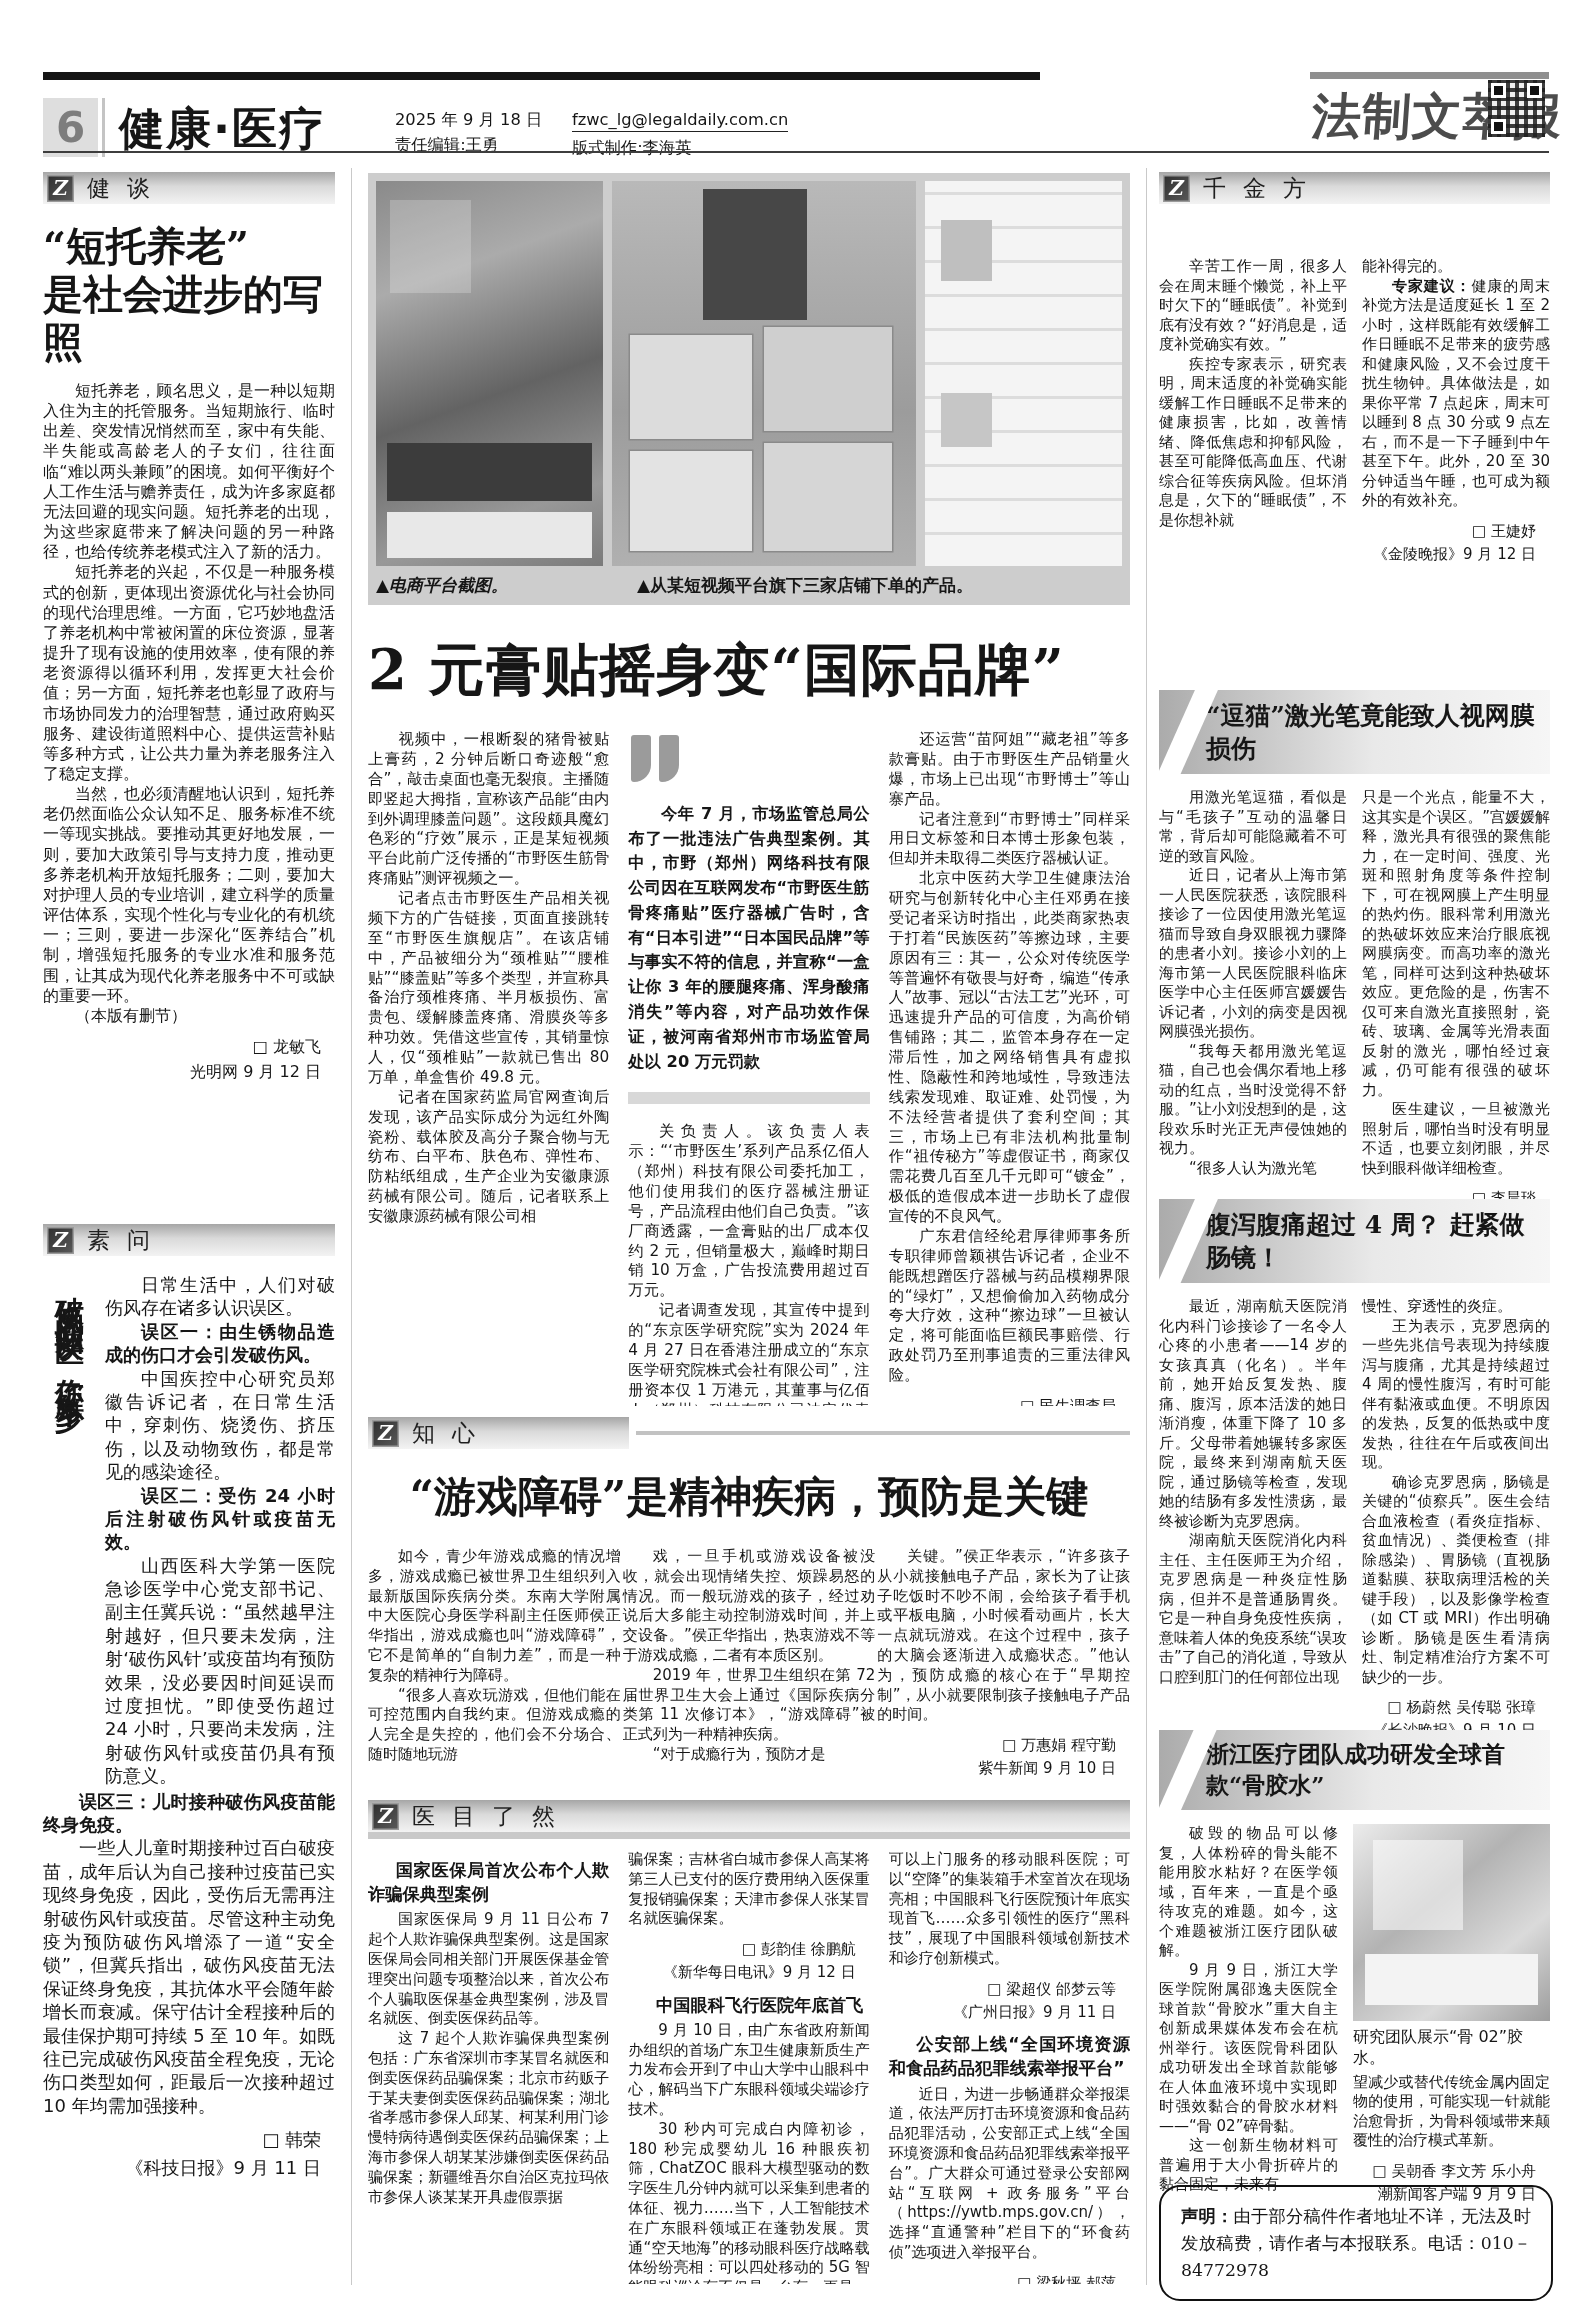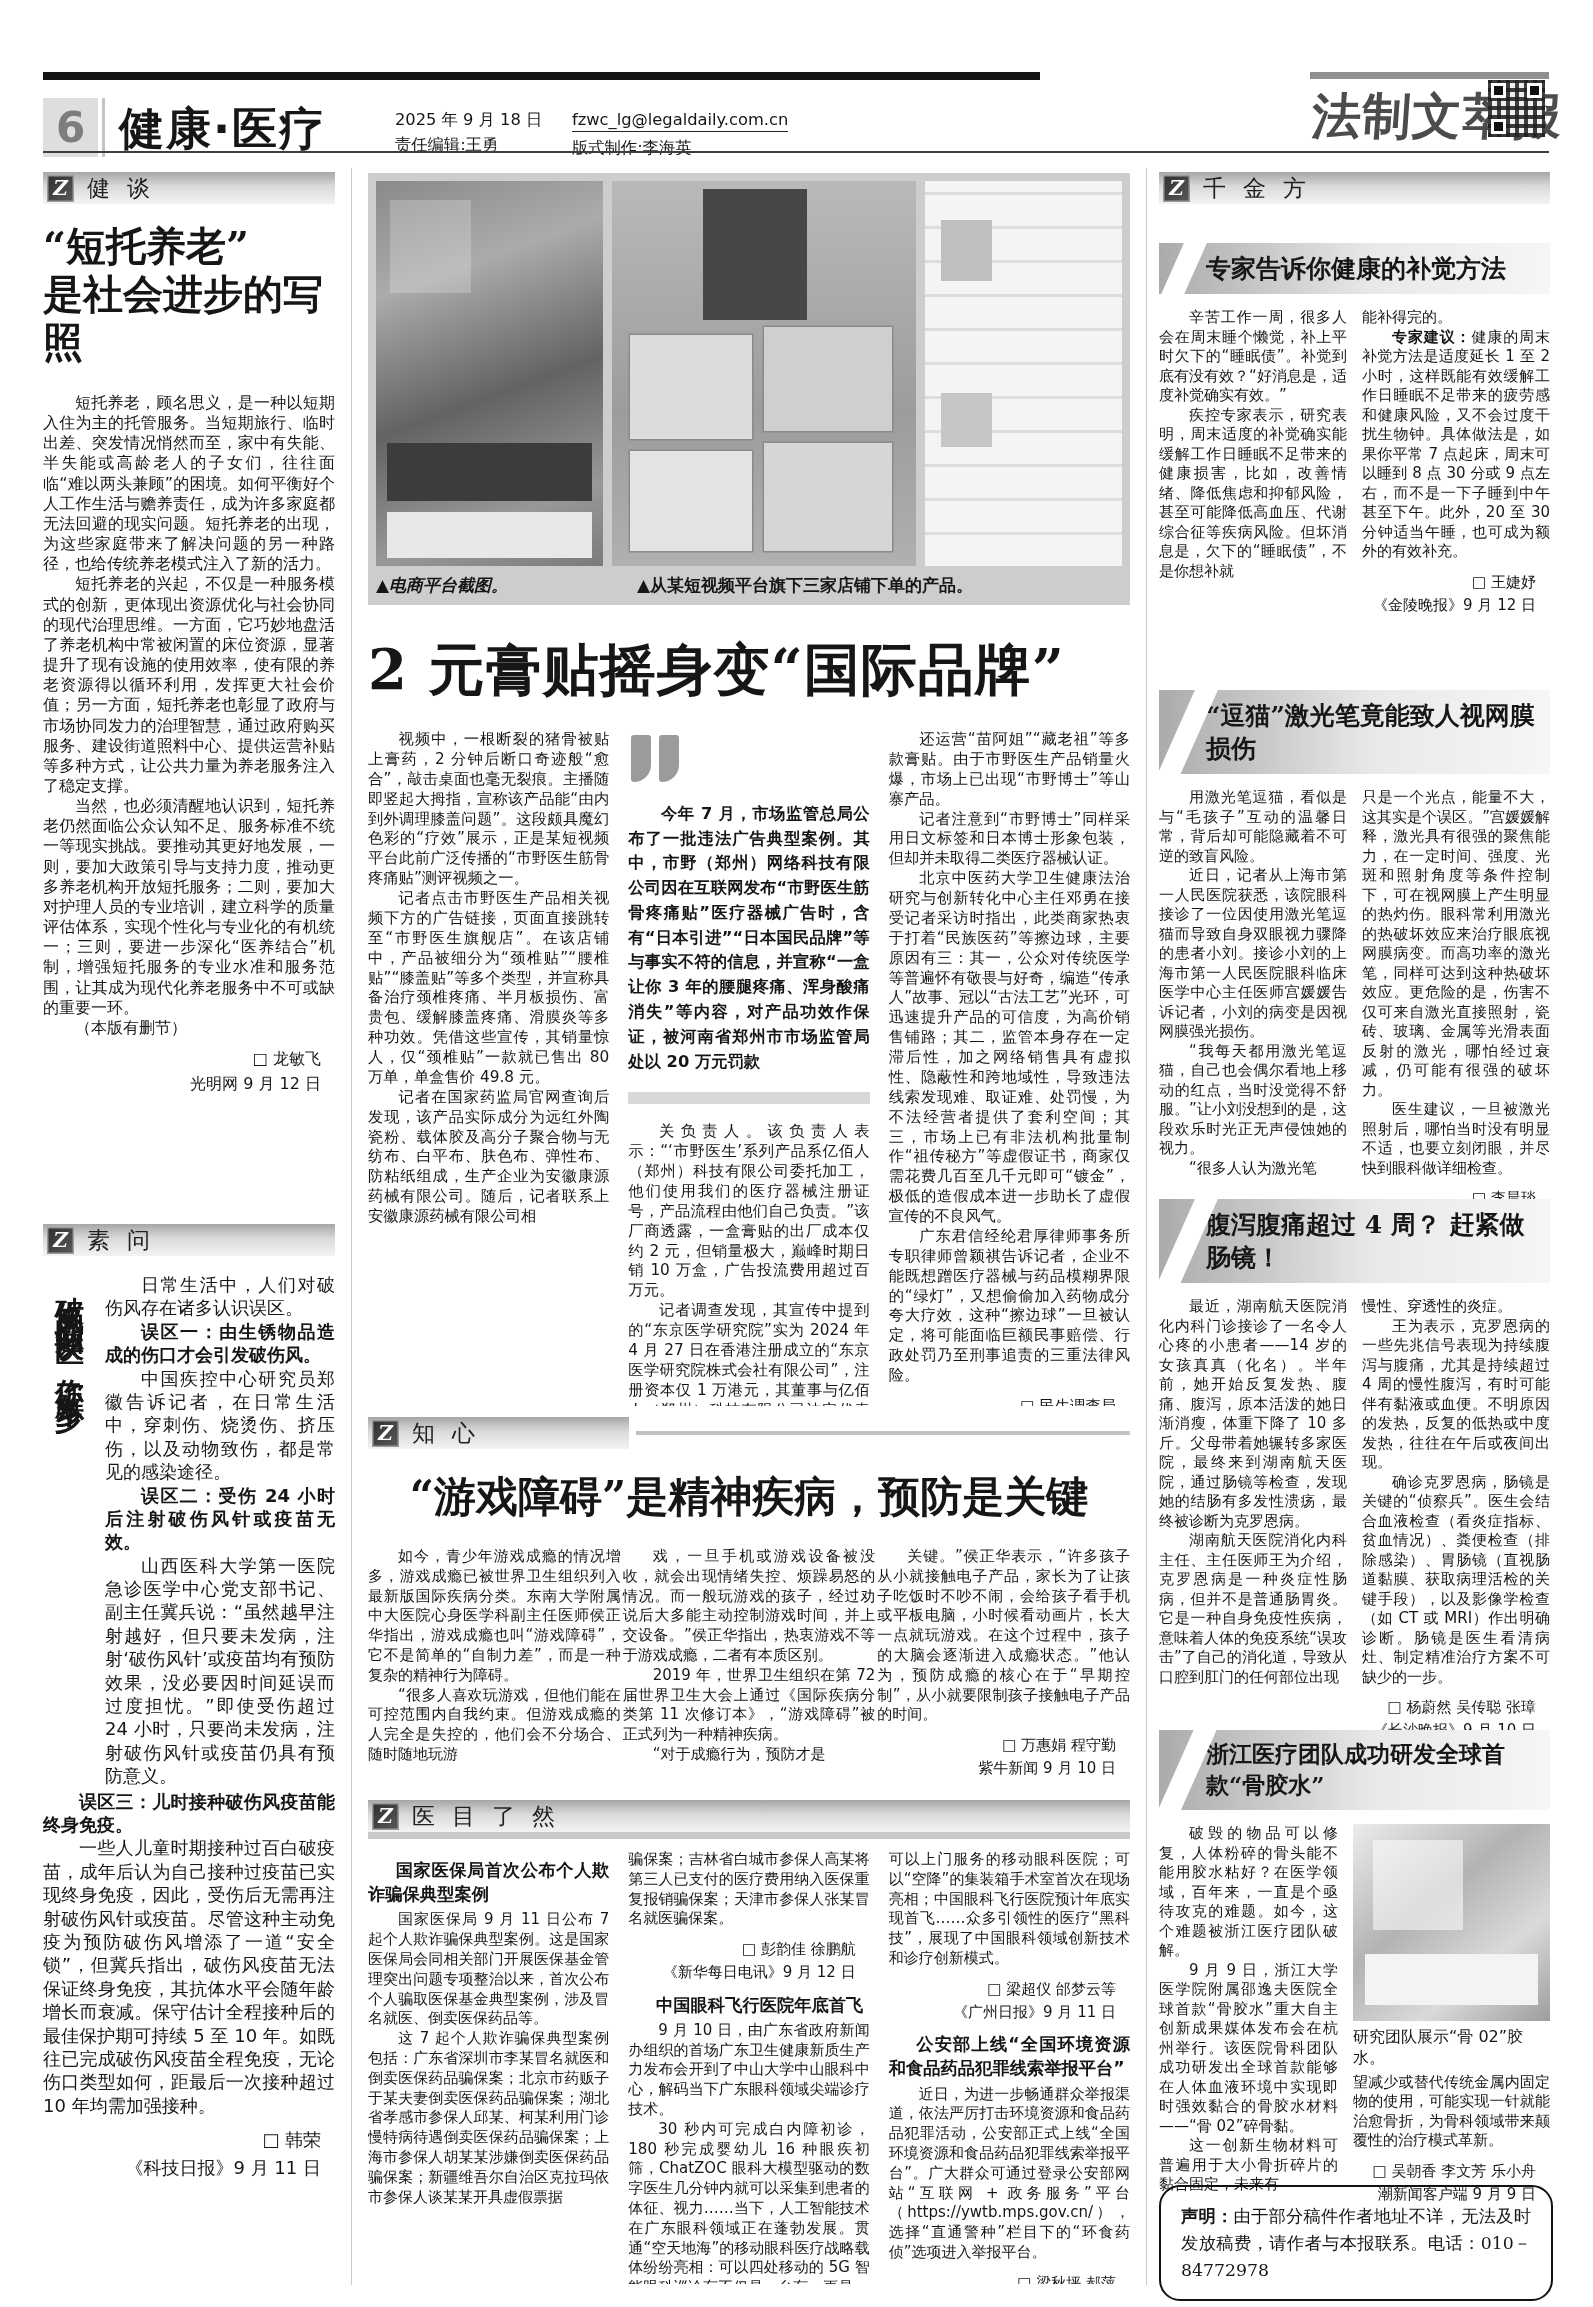--- a/index.html
+++ b/index.html
@@ -33,21 +33,21 @@
           background:linear-gradient(180deg,#a6a6a6,#dadada 45%,#f3f3f3);padding-left:4px;}
   .zlogo{width:27px;height:27px;flex:0 0 auto;background:linear-gradient(135deg,#2e2e2e,#5a5a5a);
          color:#fff;font:italic 900 20px/27px "DejaVu Serif",serif;text-align:center;
          box-shadow:inset 0 0 0 1.5px #9a9a9a;}
   .seclabel{font-size:23px;letter-spacing:17px;color:#1f1f1f;white-space:nowrap;}
   .secbar-row{display:flex;align-items:center;}
   .secline{flex:1;height:4px;background:#c2c2c2;margin-left:7px;}
 
   
   .ltitle{font-family:"DejaVu Serif",serif;font-weight:900;font-size:40px;line-height:1.2;
-          margin:18px 0 27px;}
+          margin:18px 0 15px;}
   .lbody{font-size:16px;line-height:1.26;}
   .byline{text-align:right;padding-right:14px;margin-top:9px;line-height:1.55;text-indent:0;}
   .suwen-top{display:flex;gap:15px;margin-top:17px;}
   .vtitle{writing-mode:vertical-rl;font-family:"DejaVu Serif",serif;font-weight:900;
           font-size:29px;letter-spacing:6px;height:488px;margin-left:7px;flex:0 0 auto;}
   .sbody{flex:1;min-width:0;font-size:18px;line-height:1.3;}
   .bh{font-weight:bold;}
   .suwen-bottom{font-size:18px;line-height:1.3;margin-top:2px;}
 
   
@@ -306,21 +306,20 @@
       </div>
     </div>
   </div>
 
   <div class="abs secbar" style="left:1159px;top:172px;width:387px">
     <span class="zlogo">Z</span>
     <span class="seclabel">千金方</span>
   </div>
 
   <div class="abs" style="left:1159px;top:243px;width:391px">
-    <div class="rtitle">专家告诉你健康的补觉方法</div>
     <div class="rcols" style="height:365px;overflow:hidden">
       <div class="rcol">
         <p>辛苦工作一周，很多人会在周末睡个懒觉，补上平时欠下的“睡眠债”。补觉到底有没有效？“好消息是，适度补觉确实有效。”</p>
         <p>疾控专家表示，研究表明，周末适度的补觉确实能缓解工作日睡眠不足带来的健康损害，比如，改善情绪、降低焦虑和抑郁风险，甚至可能降低高血压、代谢综合征等疾病风险。但坏消息是，欠下的“睡眠债”，不是你想补就</p>
       </div>
       <div class="rcol">
         <p style="text-indent:0">能补得完的。</p>
         <p><span class="lead">专家建议：</span><span>健康的周末补觉方法是适度延长 1 至 2 小时，这样既能有效缓解工作日睡眠不足带来的疲劳感和健康风险，又不会过度干扰生物钟。具体做法是，如果你平常 7 点起床，周末可以睡到 8 点 30 分或 9 点左右，而不是一下子睡到中午甚至下午。此外，20 至 30 分钟适当午睡，也可成为额外的有效补充。</span></p>
         <div class="byline" style="font-size:15px">
           <div>□ 王婕妤</div>

